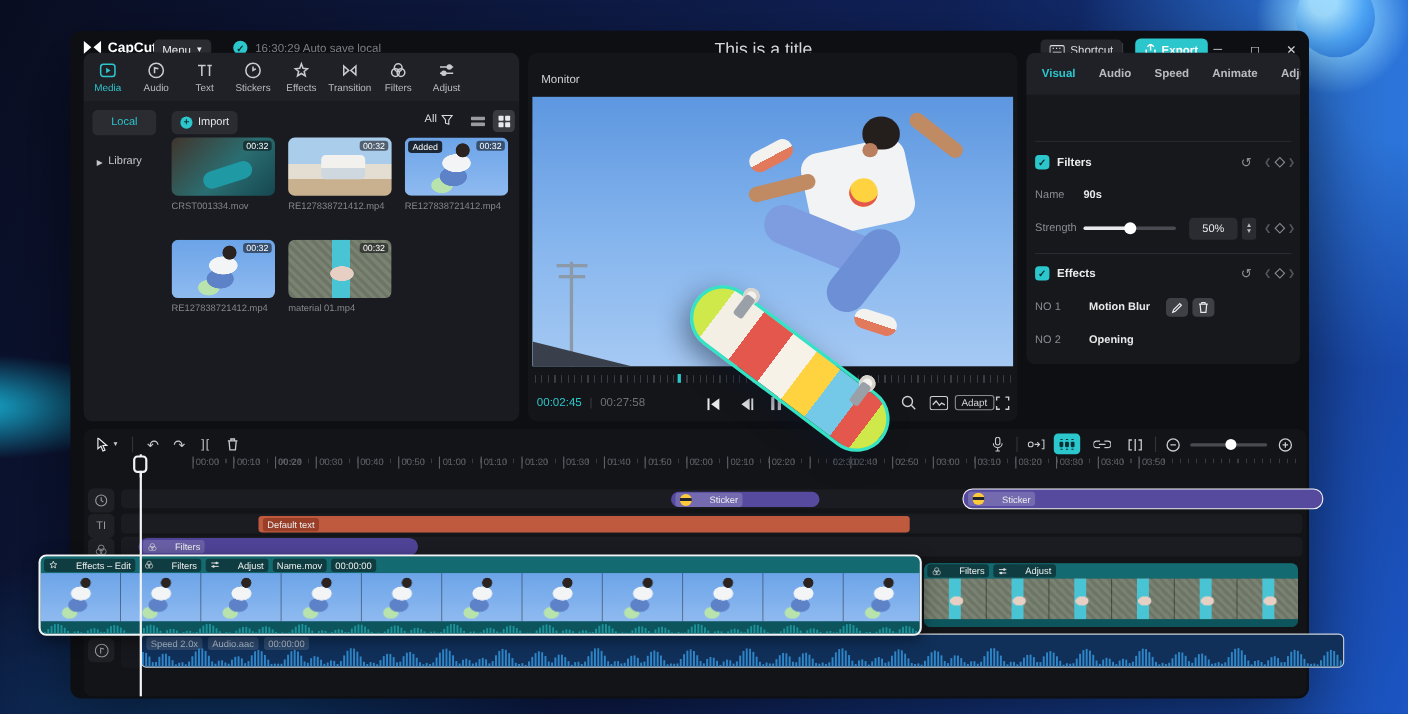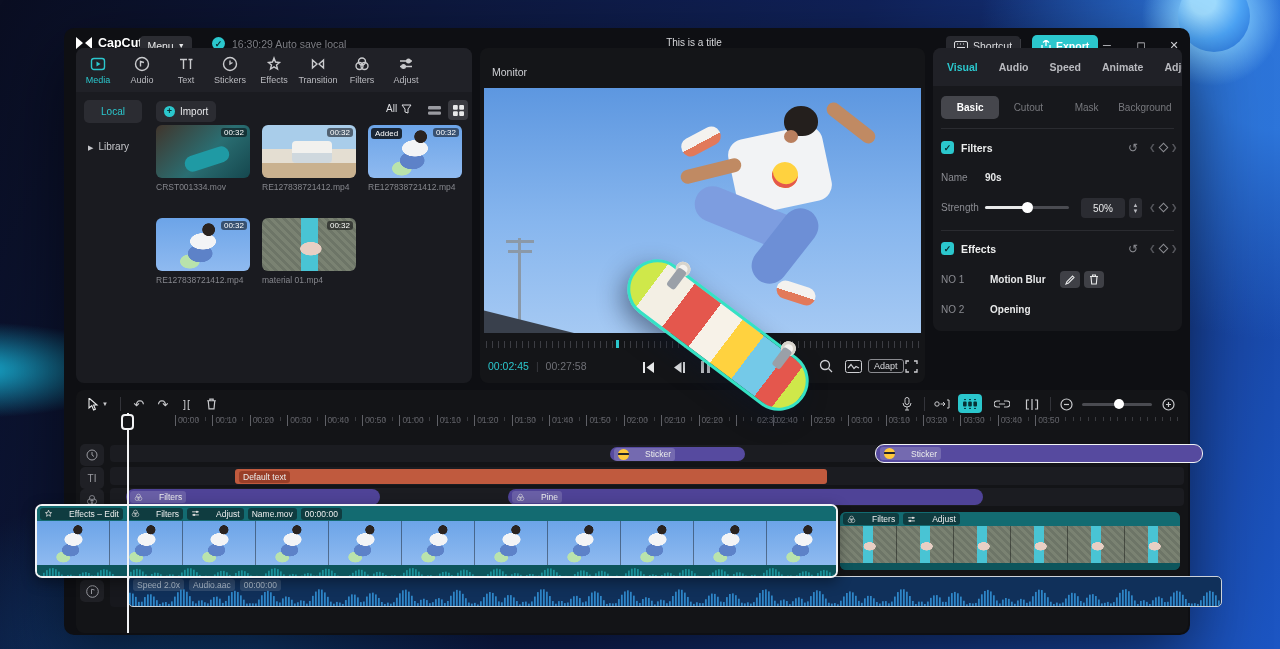--- a/index.html
+++ b/index.html
@@ -17,21 +17,21 @@
     background:radial-gradient(circle at 35% 30%, #9fdcff 0 18%, #4da4f5 55%, #1f66d0 100%); }
 
   .window { left:64px; top:28px; width:1126px; height:607px; background:#0e0f13; border-radius:10px;
     box-shadow:0 24px 70px rgba(0,0,0,.55); }
   .logo { left:76px; top:36px; display:flex; align-items:center; gap:6px; color:#fff; font-size:12.5px; font-weight:bold; }
   .menu-btn { left:140px; top:36px; width:52px; height:19px; background:#2b2c32; border-radius:4px; color:#e8e9ea;
     font-size:10.5px; display:flex; align-items:center; justify-content:center; gap:4px; }
   .autosave { left:212px; top:37px; display:flex; align-items:center; gap:7px; color:#7c7d83; font-size:10.5px; }
   .check-circle { width:13px; height:13px; border-radius:50%; background:#2bc7cd; color:#072a2c; font-size:9px;
     display:flex; align-items:center; justify-content:center; font-weight:bold; }
-  .win-title { left:564px; top:37px; width:260px; text-align:center; color:#d6d7da; font-size:10px; }
+  .win-title { left:564px; top:37px; width:260px; text-align:center; color:#d6d7da; font-size:16px; }
   .shortcut-btn { left:946px; top:36px; height:20px; padding:0 8px; background:#27282e; border-radius:4px; color:#dcdde0;
     font-size:10.5px; display:flex; align-items:center; gap:5px; }
   .tb-sep { left:1020px; top:39px; width:1px; height:14px; background:#3a3b41; }
   .export-btn { left:1032px; top:35px; height:21px; padding:0 9px; background:#2bc7cd; border-radius:5px; color:#fff;
     font-size:10.5px; font-weight:bold; display:flex; align-items:center; gap:5px; }
   .winctl { top:36px; width:18px; height:18px; color:#cfd0d4; font-size:11px; display:flex; align-items:center; justify-content:center; }
 
   
   .media-panel { left:76px; top:48px; width:396px; height:335px; background:#1a1b20; border-radius:8px; overflow:hidden; }
   .media-tabs { position:absolute; left:0; top:0; width:396px; height:44px; background:#202127; display:flex; }
@@ -390,26 +390,20 @@
   </div>
 
   <div class="abs inspector">
     <div class="insp insp-tabs">
       <span class="insp-tab active">Visual</span>
       <span class="insp-tab">Audio</span>
       <span class="insp-tab">Speed</span>
       <span class="insp-tab">Animate</span>
       <span class="insp-tab">Adjust</span>
     </div>
-    <div class="insp subtabs">
-      <span class="subtab active">Basic</span>
-      <span class="subtab">Cutout</span>
-      <span class="subtab">Mask</span>
-      <span class="subtab">Background</span>
-    </div>
     <div class="insp divider" style="top:80px;"></div>
 
     <div class="insp" style="left:8px; top:93px; display:flex; align-items:center; gap:7px;">
       <span class="chk">✓</span>
       <span class="sec-label">Filters</span>
     </div>
     <div class="insp reset-ic" style="left:195px; top:93px;">↺</div>
     <div class="insp kf" style="left:216px; top:95px;">
       <span class="arr">❮</span>
         <span class="dia"></span>
@@ -556,21 +550,21 @@
   <div class="abs tl-toolbar-ic" style="left:1158px; width:20px;">
     <svg class="ic" width="13" height="13" viewBox="0 0 13 13">
         <circle cx="6.5" cy="6.5" r="5.5" fill="none" stroke="#c9cacd" stroke-width="1.2"></circle>
         <path d="M4 6.5 h5 M6.5 4 v5" stroke="#c9cacd" stroke-width="1.2"></path>
       </svg>
   </div>
 
   <div class="abs ruler" id="ruler">
       <span style="left: 47px;">00:00</span>
       <span style="left: 84.4px;">00:10</span>
-      <span style="left: 121.8px;">00:20</span>
+      <span style="left: 121.8px; font-weight: bold;">00:20</span>
       <span style="left: 159.2px;">00:30</span>
       <span style="left: 196.6px;">00:40</span>
       <span style="left: 234px;">00:50</span>
       <span style="left: 271.4px;">01:00</span>
       <span style="left: 308.8px;">01:10</span>
       <span style="left: 346.2px;">01:20</span>
       <span style="left: 383.6px;">01:30</span>
       <span style="left: 421px;">01:40</span>
       <span style="left: 458.4px;">01:50</span>
       <span style="left: 495.8px;">02:00</span>
@@ -631,30 +625,20 @@
   </div>
 
   <div class="abs clip" style="left:126px; top:489px; width:254px; height:16px; background:#4f4397; border-radius:8px;">
     <span class="chip" style="background:rgba(255,255,255,.15);">
       <svg class="ic" width="9" height="9" viewBox="0 0 16 16">
           <circle cx="8" cy="5.5" r="3.5" fill="none" stroke="#ddd"></circle>
           <circle cx="5.5" cy="10" r="3.5" fill="none" stroke="#ddd"></circle>
           <circle cx="10.5" cy="10" r="3.5" fill="none" stroke="#ddd"></circle>
         </svg>
       <span>Filters</span>
-      </span>
-  </div>
-  <div class="abs clip" style="left:508px; top:489px; width:475px; height:16px; background:#4f4397; border-radius:8px;">
-    <span class="chip" style="background:rgba(255,255,255,.15);">
-      <svg class="ic" width="9" height="9" viewBox="0 0 16 16">
-          <circle cx="8" cy="5.5" r="3.5" fill="none" stroke="#ddd"></circle>
-          <circle cx="5.5" cy="10" r="3.5" fill="none" stroke="#ddd"></circle>
-          <circle cx="10.5" cy="10" r="3.5" fill="none" stroke="#ddd"></circle>
-        </svg>
-      <span>Pine</span>
       </span>
   </div>
 
   <div class="abs" style="left:840px; top:512px; width:340px; height:58px; border-radius:6px; background:#0f5a60; overflow:hidden; z-index:30;">
     <div class="vclip-header" style="height:14px;">
       <span class="chip">
           <svg class="ic" width="9" height="9" viewBox="0 0 16 16">
             <circle cx="8" cy="5.5" r="3.5" fill="none" stroke="#ddd"></circle>
             <circle cx="5.5" cy="10" r="3.5" fill="none" stroke="#ddd"></circle>
             <circle cx="10.5" cy="10" r="3.5" fill="none" stroke="#ddd"></circle>

